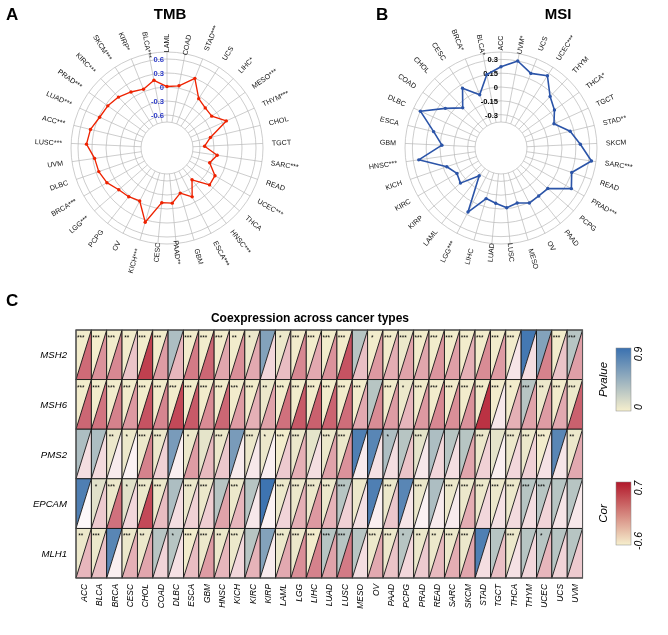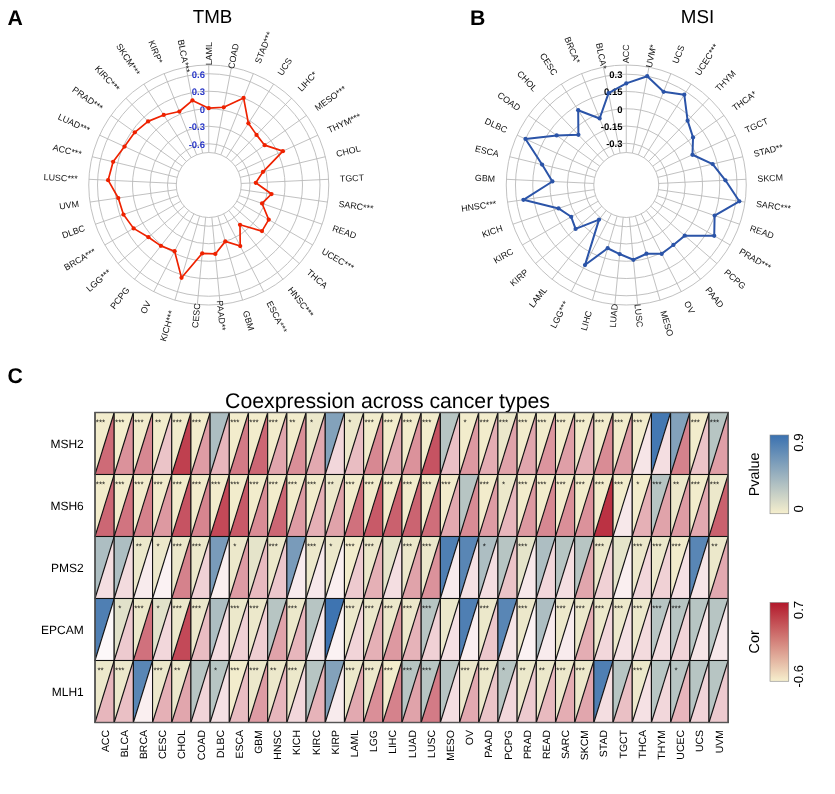--- a/index.html
+++ b/index.html
@@ -1,37 +1,37 @@
 <!DOCTYPE html>
 <html><head>
 <meta charset="utf-8">
 <style>
   html,body{margin:0;padding:0;background:#ffffff;}
   body{width:668px;height:635px;position:relative;overflow:hidden;
        font-family:"Liberation Sans","DejaVu Sans",sans-serif;color:#000;}
 
   .panel-letter{position:absolute;font-size:17px;font-weight:bold;line-height:1;}
-  .panel-title{position:absolute;font-size:15px;font-weight:normal;text-align:center;line-height:1;}
+  .panel-title{position:absolute;font-size:15px;font-weight:bold;text-align:center;line-height:1;}
 
   
   .radar-wrap{position:absolute;}
   .radar-svg{display:block;}
   .radar-label{font-size:7.1px;fill:#111;font-family:"Liberation Sans",sans-serif;}
   .radar-tick{font-size:7.6px;font-weight:bold;font-family:"Liberation Sans",sans-serif;}
   .tick-a{fill:#2b39c8;}
   .tick-b{fill:#000000;}
   .grid-line{stroke:#b8b8b8;stroke-width:.7;fill:none;}
   .spoke{stroke:#b8b8b8;stroke-width:.7;}
   .series-a{stroke:#ee2200;stroke-width:1.35;fill:none;stroke-linejoin:round;}
   .series-b{stroke:#2b54a8;stroke-width:1.6;fill:none;stroke-linejoin:round;}
   .pt-a{fill:#ee2200;}
   .pt-b{fill:#2b54a8;}
 
   
-  #heatmap-area{position:absolute;}
+  #heatmap-area{position:absolute;font-style:italic;}
   .hm-svg{display:block;}
   .hm-rowlabel{font-size:9.6px;fill:#000;font-family:"Liberation Sans",sans-serif;}
   .hm-collabel{font-size:8.4px;fill:#000;font-family:"Liberation Sans",sans-serif;}
   .hm-axis-title{font-size:12.5px;fill:#000;font-family:"Liberation Sans",sans-serif;}
   .hm-star{font-size:6.4px;fill:#000;font-family:"Liberation Sans",sans-serif;}
   .cell-border{stroke:#111;stroke-width:.85;fill:none;}
   .diag{stroke:#111;stroke-width:.9;}
   .frame{stroke:#555;stroke-width:1.1;fill:none;}
   .legend-title{font-size:11.5px;fill:#000;font-family:"Liberation Sans",sans-serif;}
   .legend-tick{font-size:10.5px;fill:#000;font-family:"Liberation Sans",sans-serif;}
@@ -271,21 +271,21 @@
       <circle cx="86.38" cy="95.18" r="1.7" class="pt-b"></circle>
       <circle cx="111.31" cy="92.34" r="1.7" class="pt-b"></circle>
       <circle cx="128.72" cy="91.85" r="1.7" class="pt-b"></circle>
       <circle cx="128.54" cy="72.16" r="1.7" class="pt-b"></circle>
       <circle cx="145.70" cy="78.79" r="1.7" class="pt-b"></circle>
       <circle cx="152.84" cy="58.54" r="1.7" class="pt-b"></circle>
     </svg>
 </div>
 
 <div class="panel-letter" style="left:6px;top:292px;">C</div>
-<div class="panel-title" style="left:80px;top:312px;width:460px;font-size:17px;">Coexpression across cancer types</div>
+<div class="panel-title" style="left:80px;top:312px;width:460px;font-size:12px;">Coexpression across cancer types</div>
 <div id="heatmap-area" style="left:0px;top:322px;">
   <svg class="hm-svg" id="svg-c" width="668" height="313" viewBox="0 0 668 313">
       <g>
         <polygon points="76,8 91.35,8 76,57.6" fill="#f2eccc" stroke="none"></polygon>
         <polygon points="91.35,8 91.35,57.6 76,57.6" fill="#ce6b77" stroke="none"></polygon>
         <rect x="76" y="8" width="15.35" height="49.6" class="cell-border"></rect>
         <line x1="91.35" y1="8" x2="76" y2="57.6" class="diag"></line>
         <text x="80.4" y="18" class="hm-star" text-anchor="middle">***</text>
       </g>
       <g>

